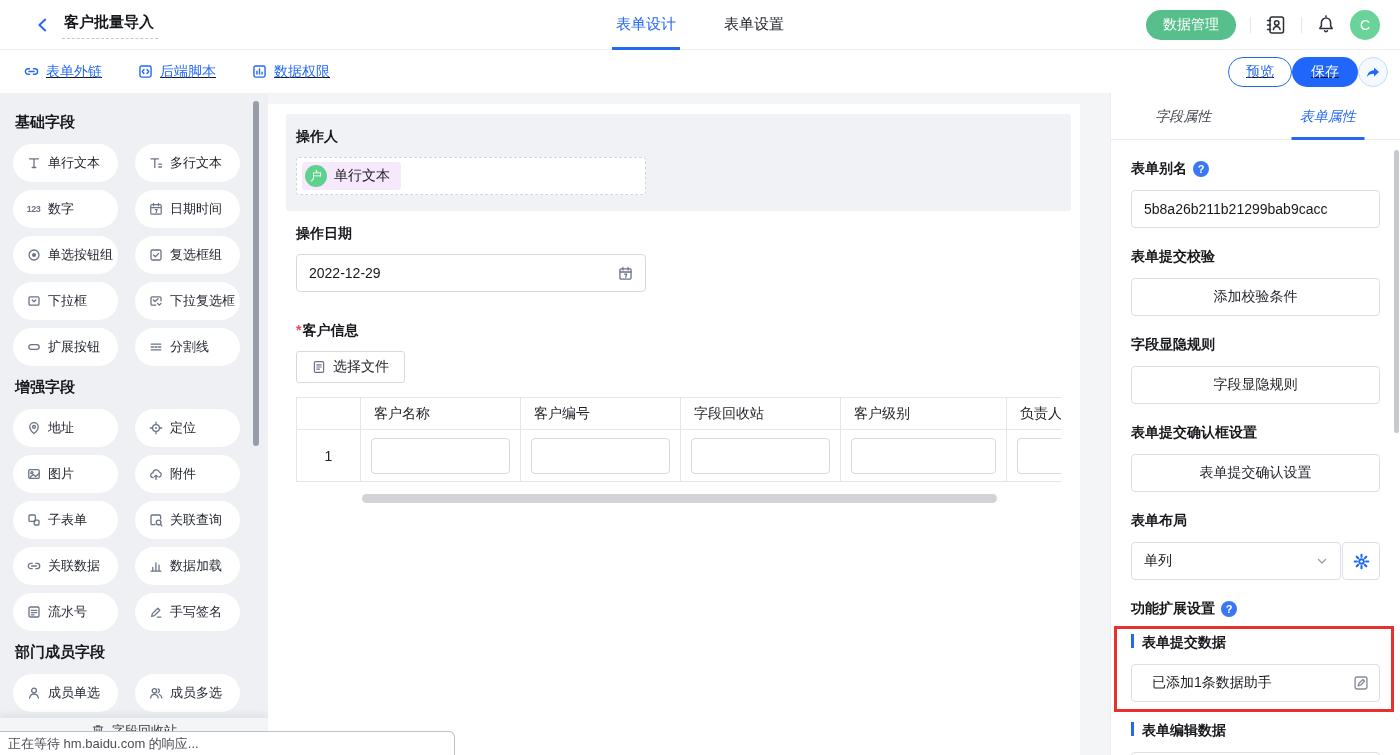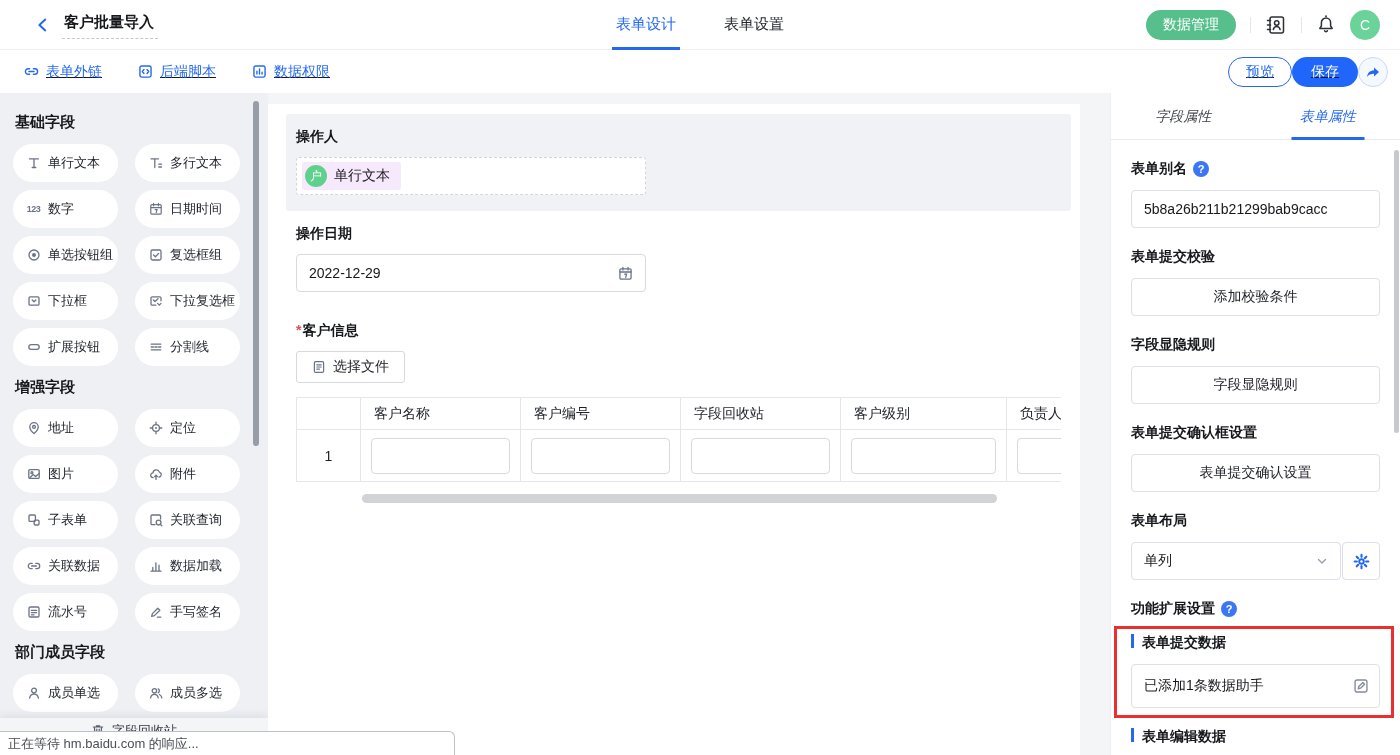--- a/index.html
+++ b/index.html
@@ -106,22 +106,22 @@
               justify-content:space-between; padding:0 12px; font-size:14px; color:#17181c; cursor:pointer; }
   .chev { color:#9aa0ab; display:flex; }
   .gear-btn { width:38px; height:38px; border:1px solid #dcdfe5; border-radius:4px; display:flex;
               align-items:center; justify-content:center; color:#2066fb; background:#fff; cursor:pointer; }
   .subsec { margin-top:16px; position:relative; }
   .subsec.second { margin-top:20px; }
   .red-frame { position:absolute; left:-17px; right:-14px; top:-8px; bottom:-10px;
                border:3px solid #e8312f; pointer-events:none; z-index:3; }
   .bar-label { display:flex; align-items:flex-start; gap:8px; font-size:14px; font-weight:bold; color:#17181c; }
   .blue-bar { width:3px; height:14px; background:#2468f2; flex:none; }
-  .assist-field { margin-top:12px; height:44px; border:1px solid #dcdfe5; border-radius:4px; display:flex;
-                  align-items:center; justify-content:space-between; padding:0 10px 0 12px; font-size:14px;
+  .assist-field { margin-top:12px; height:38px; border:1px solid #dcdfe5; border-radius:4px; display:flex;
+                  align-items:center; justify-content:space-between; padding:0 10px 0 20px; font-size:14px;
                   color:#17181c; background:#fff; }
   .edit-icon { color:#878d98; display:flex; cursor:pointer; }
   .r-scroll { position:absolute; right:1px; top:57px; width:5px; height:283px; background:#c6c9cf; border-radius:3px; }
 
   
   .statusbar { position:absolute; left:0; bottom:0; height:24px; background:#fff; border:1px solid #bdc0c6;
                border-left:none; border-bottom:none; border-top-right-radius:6px; display:flex; align-items:center;
                padding:0 12px 0 8px; font-size:13px; color:#4b4e55; z-index:50; min-width:455px; }
   .defs { position:absolute; width:0; height:0; overflow:hidden; }
 </style>

